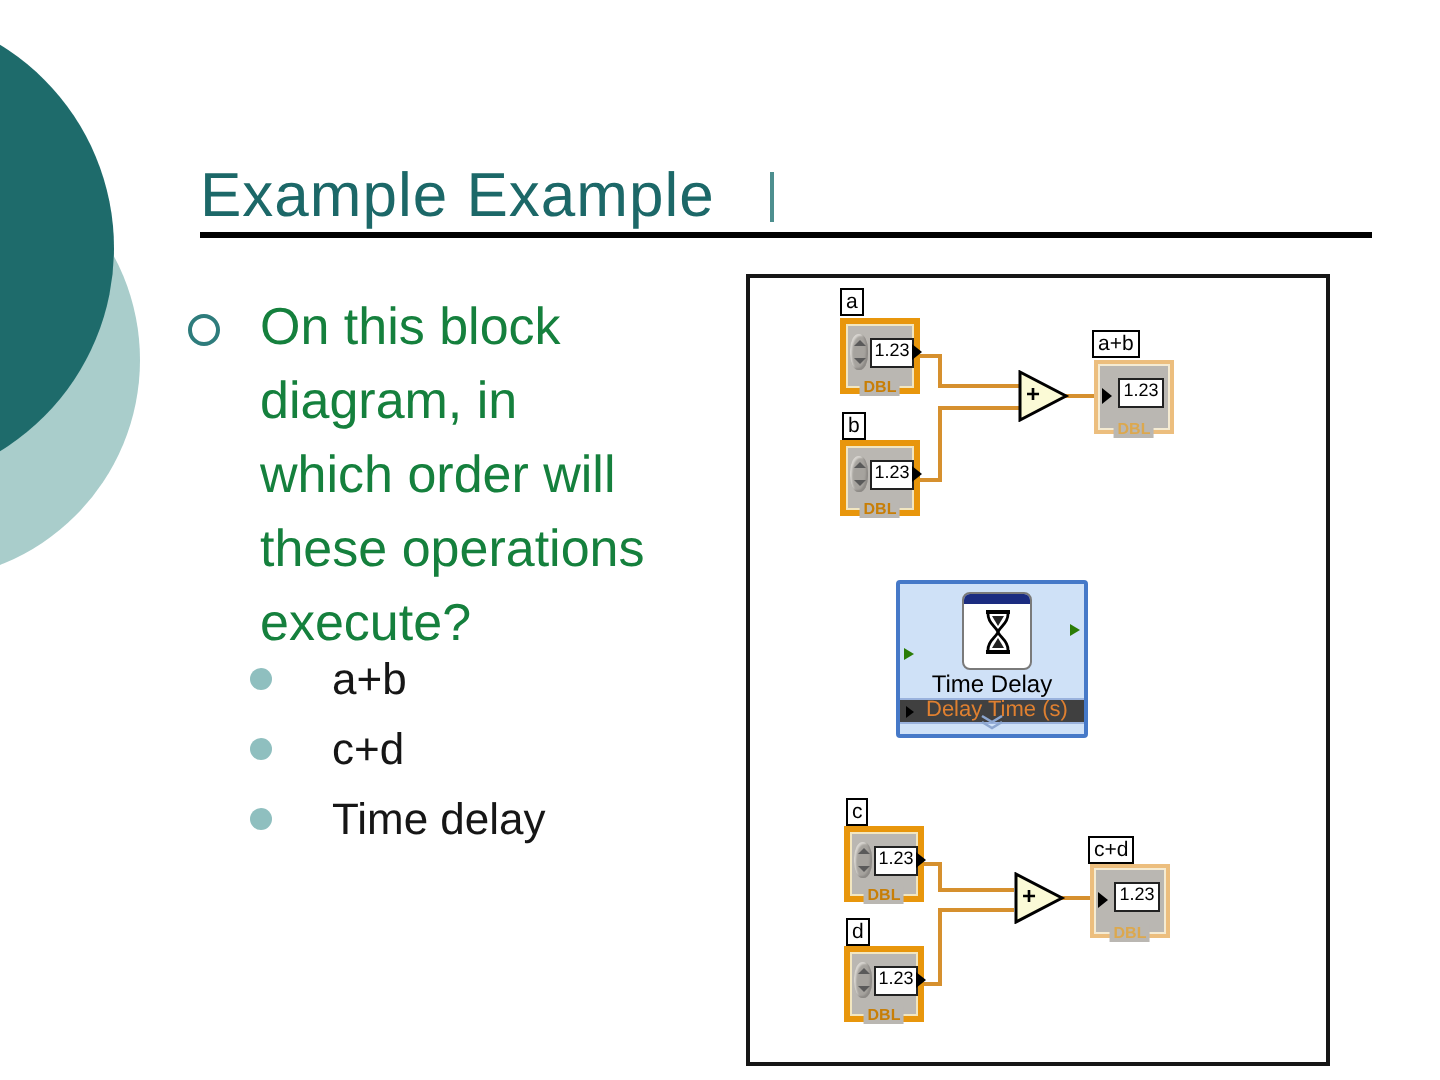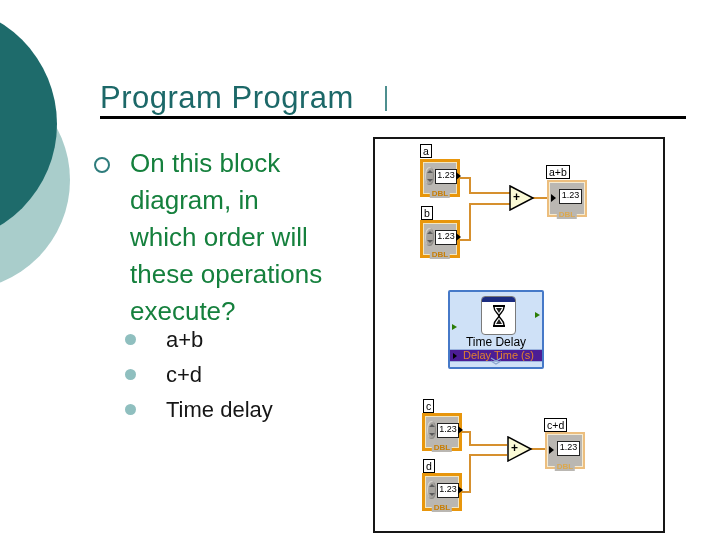--- a/index.html
+++ b/index.html
@@ -60,37 +60,37 @@
   
   .xvi{position:absolute;left:73px;top:151px;width:96px;height:79px;box-sizing:border-box;
     background:#CFE1F7;border:2px solid #4679C8;border-radius:2px;}
   .xvi-icon{position:absolute;left:31px;top:4px;width:33px;height:37px;background:#fff;
     border:1px solid #7a7a7a;border-radius:4px;overflow:hidden;}
   .xvi-icon-bar{height:5px;background:#1B2C80;}
   .xvi-icon svg{display:block;margin:2px auto 0;}
   .xvi-title{position:absolute;left:0;top:43px;width:100%;text-align:center;
     font-size:12px;color:#000;}
   .xvi-param{position:absolute;left:0;top:57px;width:100%;height:13px;box-sizing:border-box;
-    background:#4c1d95;border-top:1px solid #9AB2DD;border-bottom:1px solid #9AB2DD;
+    background:#404040;border-top:1px solid #9AB2DD;border-bottom:1px solid #9AB2DD;
     font-size:11px;line-height:11px;color:#E08030;padding-left:13px;}
   .xvi-chevron{position:absolute;left:50%;bottom:1px;transform:translateX(-50%);}
   .garrow-r{position:absolute;right:2px;top:20px;width:0;height:0;
     border-top:3px solid transparent;border-bottom:3px solid transparent;border-left:5px solid #2B7D07;}
   .garrow-l{position:absolute;left:2px;top:32px;width:0;height:0;
     border-top:3px solid transparent;border-bottom:3px solid transparent;border-left:5px solid #2B7D07;}
   .parrow{position:absolute;left:3px;top:3px;width:0;height:0;
     border-top:3px solid transparent;border-bottom:3px solid transparent;border-left:4px solid #000;}
 </style>
 </head>
 <body>
 
 <div class="circle circle-light"></div>
 <div class="circle circle-dark"></div>
 
-<div class="title">Program Program</div>
+<div class="title">Example Example</div>
 <div class="title-caret"></div>
 <div class="title-rule"></div>
 
 <div class="bullet-ring"></div>
 <div class="body-text">On this block
 diagram, in
 which order will
 these operations
 execute?</div>
 

